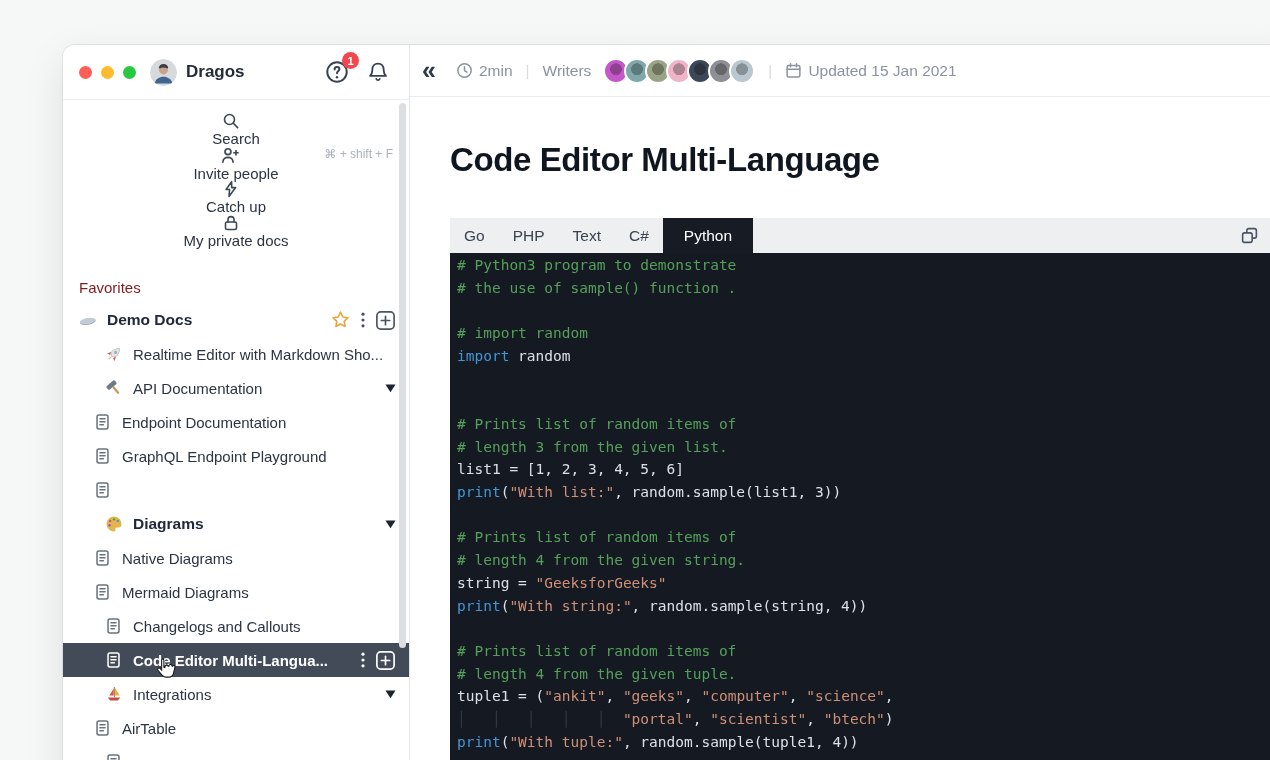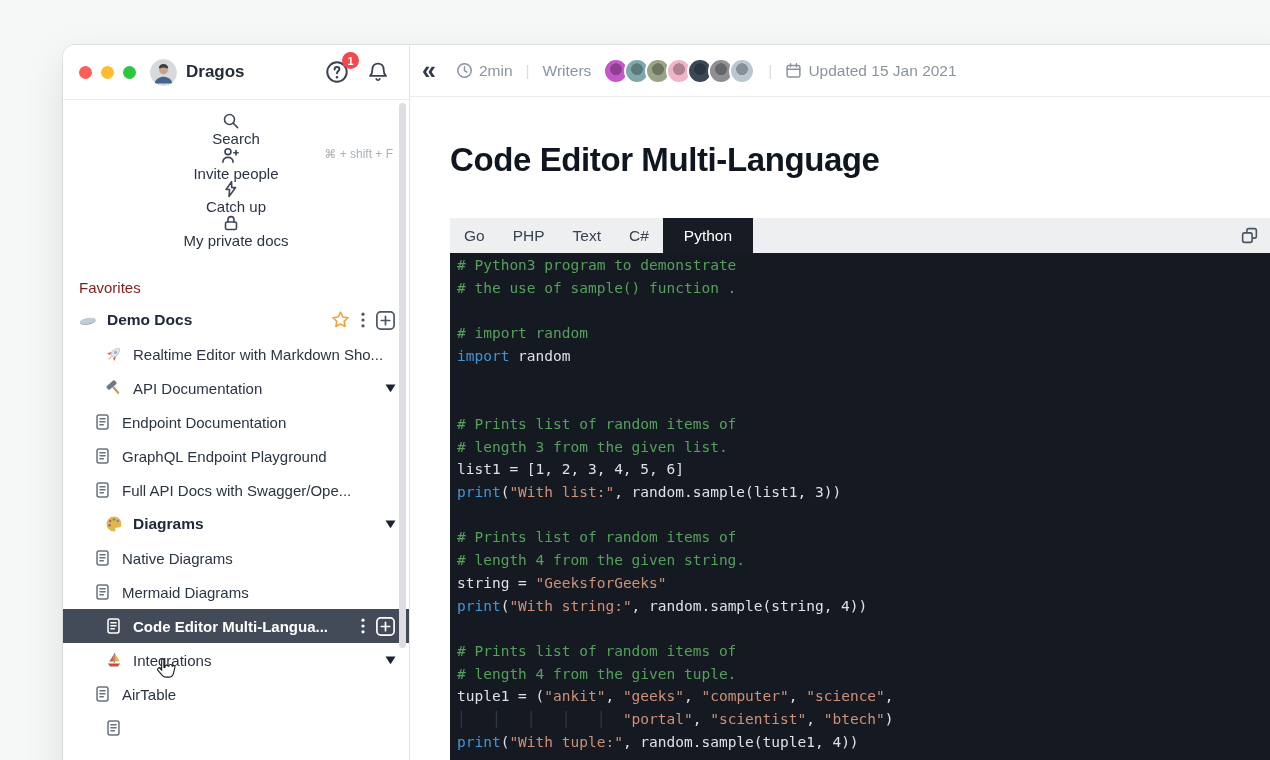--- a/index.html
+++ b/index.html
@@ -223,21 +223,20 @@
           </span>
           <span>GraphQL Endpoint Playground</span>
         </div>
         <div class="tree-row lvl2">
           <span class="ic">
             <svg width="17" height="18" viewBox="0 0 18 18" fill="none" stroke="currentColor" stroke-width="1.6" stroke-linecap="round" stroke-linejoin="round">
               <rect x="3.2" y="1.6" width="11.6" height="14.8" rx="2"></rect>
               <path d="M6.3 5.6 h5.4 M6.3 8.8 h5.4 M6.3 12 h3.6"></path>
             </svg>
           </span>
-          <span>Full API Docs with Swagger/Ope...</span>
         </div>
         <div class="tree-row lvl1 bold">
           <span class="ic">
             <svg width="18" height="18" viewBox="0 0 18 18">
               <path d="M9 1.5 a7.5 7.5 0 1 0 0 15 c1.3 0 1.8-.8 1.4-1.7 -.5-1.1 .2-2.3 1.5-2.3 h1.6 c1.7 0 3-1.3 3-3 A7.5 7.7 0 0 0 9 1.5z" fill="#e5b54d"></path>
               <circle cx="5.2" cy="6" r="1.2" fill="#d9534f"></circle>
               <circle cx="9" cy="4.4" r="1.2" fill="#5a9e56"></circle>
               <circle cx="12.8" cy="6" r="1.2" fill="#4a90d9"></circle>
               <circle cx="4.6" cy="10.2" r="1.2" fill="#8e5ac8"></circle>
             </svg>
@@ -259,20 +258,29 @@
           <span>Native Diagrams</span>
         </div>
         <div class="tree-row lvl2">
           <span class="ic">
             <svg width="17" height="18" viewBox="0 0 18 18" fill="none" stroke="currentColor" stroke-width="1.6" stroke-linecap="round" stroke-linejoin="round">
               <rect x="3.2" y="1.6" width="11.6" height="14.8" rx="2"></rect>
               <path d="M6.3 5.6 h5.4 M6.3 8.8 h5.4 M6.3 12 h3.6"></path>
             </svg>
           </span>
           <span>Mermaid Diagrams</span>
+        </div>
+        <div class="tree-row lvl1">
+          <span class="ic">
+            <svg width="17" height="18" viewBox="0 0 18 18" fill="none" stroke="currentColor" stroke-width="1.6" stroke-linecap="round" stroke-linejoin="round">
+              <rect x="3.2" y="1.6" width="11.6" height="14.8" rx="2"></rect>
+              <path d="M6.3 5.6 h5.4 M6.3 8.8 h5.4 M6.3 12 h3.6"></path>
+            </svg>
+          </span>
+          <span>Changelogs and Callouts</span>
         </div>
         <div class="tree-row lvl1 selected">
           <span class="ic">
             <svg width="17" height="18" viewBox="0 0 18 18" fill="none" stroke="currentColor" stroke-width="1.6" stroke-linecap="round" stroke-linejoin="round">
               <rect x="3.2" y="1.6" width="11.6" height="14.8" rx="2"></rect>
               <path d="M6.3 5.6 h5.4 M6.3 8.8 h5.4 M6.3 12 h3.6"></path>
             </svg>
           </span>
           <span>Code Editor Multi-Langua...</span>
           <span class="row-actions">

